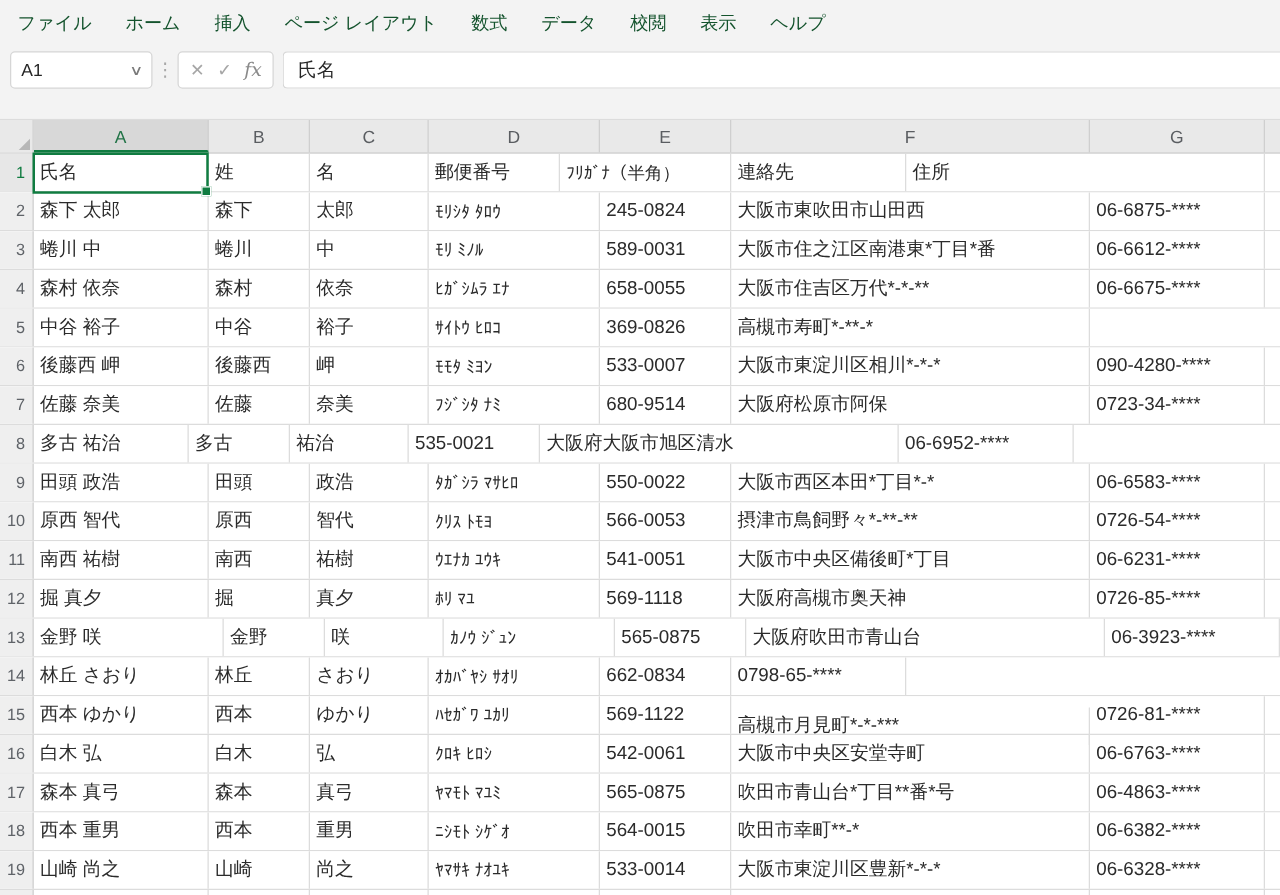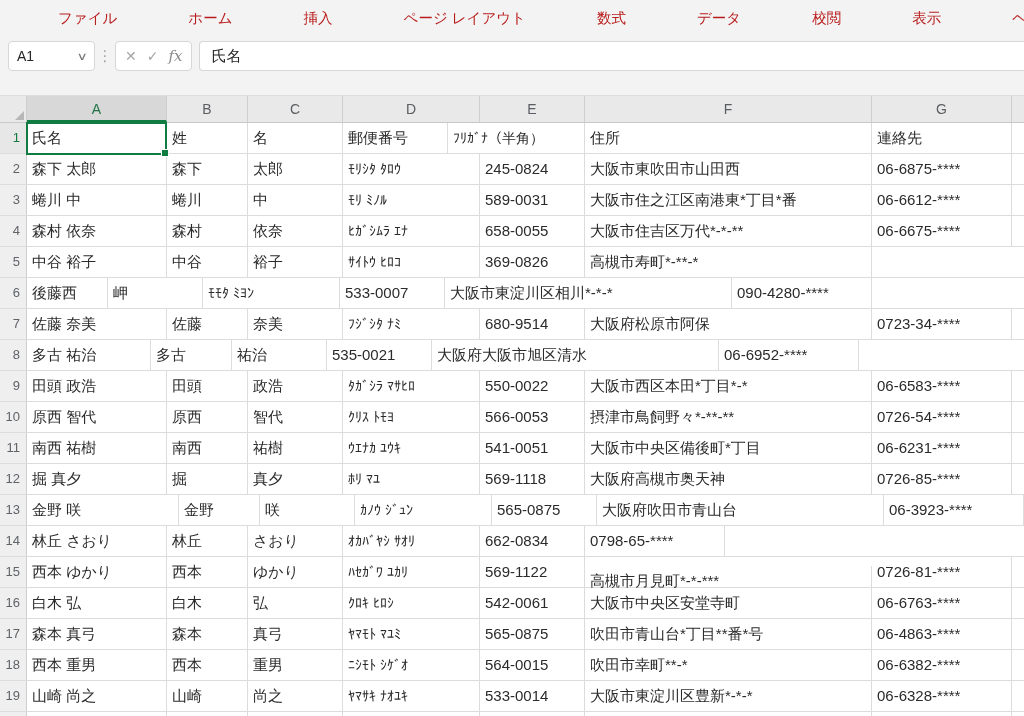--- a/index.html
+++ b/index.html
@@ -2,24 +2,24 @@
 <html><head>
 <meta charset="utf-8">
 <style>
   * { margin:0; padding:0; box-sizing:border-box; }
   html,body { width:1024px; height:716px; overflow:hidden; background:#fff;
     font-family:"Liberation Sans","DejaVu Sans",sans-serif; }
 
   
   .topchrome { background:#f3f3f3; }
   .menubar { height:36px; display:flex; align-items:center; padding-left:14px; gap:27px; }
-  .menubar .mitem { font-size:14.5px; color:#b91c1c; white-space:nowrap; cursor:default;margin-left:44px; }
+  .menubar .mitem { font-size:14.5px; color:#14532d; white-space:nowrap; cursor:default; }
 
   .formula-row { height:40px; display:flex; align-items:center; padding:0 0 0 8px; }
-  .namebox { width:87px; height:30px; background:#fff; border:1px solid #d6d6d6; border-radius:4px;
+  .namebox { width:114px; height:30px; background:#fff; border:1px solid #d6d6d6; border-radius:4px;
     display:flex; align-items:center; justify-content:space-between; padding:0 8px;gap:28px; }
   .namebox .ref { font-size:14px; color:#262626; }
   .namebox .chev { font-size:11px; color:#7a7a7a; transform:scaleX(1.4); }
   .vdots { width:20px; text-align:center; color:#a8a8a8; font-size:15px; letter-spacing:0; }
   .fxgroup { height:30px; background:#fff; border:1px solid #d6d6d6; border-radius:4px;
     display:flex; align-items:center; gap:10px; padding:0 9px; }
   .fxgroup .ic { color:#a6a6a6; font-size:14px; }
   .fxgroup .fx { font-family:"DejaVu Serif","Liberation Serif",serif; font-style:italic;
     color:#8a8a8a; font-size:15px; }
   .fbar { flex:1; height:30px; background:#fff; border:1px solid #d6d6d6; border-radius:4px 0 0 4px;
@@ -94,22 +94,22 @@
       <div class="colh" style="width: 140px;">G</div>
     </div>
   <div>
       <div class="row">
         <div class="rownum rsel">1</div>
         <div class="cell col0 sel" style="width: 140px;">氏名<div class="selbox"></div></div>
         <div class="cell col1" style="width: 81px;">姓</div>
         <div class="cell col2" style="width: 95px;">名</div>
         <div class="cell col4" style="width: 105px;">郵便番号</div>
         <div class="cell col3" style="width: 137px;">ﾌﾘｶﾞﾅ（半角）</div>
+        <div class="cell col6" style="width: 140px;">連絡先</div>
         <div class="cell col5" style="width: 287px;">住所</div>
-        <div class="cell col6" style="width: 140px;">連絡先</div>
       </div>
       <div class="row">
         <div class="rownum">2</div>
         <div class="cell col0" style="width: 140px;">森下 太郎</div>
         <div class="cell col1" style="width: 81px;">森下</div>
         <div class="cell col2" style="width: 95px;">太郎</div>
         <div class="cell col3" style="width: 137px;">ﾓﾘｼﾀ ﾀﾛｳ</div>
         <div class="cell col4" style="width: 105px;">245-0824</div>
         <div class="cell col5" style="width: 287px;">大阪市東吹田市山田西</div>
         <div class="cell col6" style="width: 140px;">06-6875-****</div>
@@ -138,20 +138,21 @@
         <div class="rownum">5</div>
         <div class="cell col0" style="width: 140px;">中谷 裕子</div>
         <div class="cell col1" style="width: 81px;">中谷</div>
         <div class="cell col2" style="width: 95px;">裕子</div>
         <div class="cell col3" style="width: 137px;">ｻｲﾄｳ ﾋﾛｺ</div>
         <div class="cell col4" style="width: 105px;">369-0826</div>
         <div class="cell col5" style="width: 287px;">高槻市寿町*-**-*</div>
       </div>
       <div class="row">
         <div class="rownum">6</div>
+        <div class="cell col0" style="width: 140px;">後藤西 岬</div>
         <div class="cell col1" style="width: 81px;">後藤西</div>
         <div class="cell col2" style="width: 95px;">岬</div>
         <div class="cell col3" style="width: 137px;">ﾓﾓﾀ ﾐﾖﾝ</div>
         <div class="cell col4" style="width: 105px;">533-0007</div>
         <div class="cell col5" style="width: 287px;">大阪市東淀川区相川*-*-*</div>
         <div class="cell col6" style="width: 140px;">090-4280-****</div>
       </div>
       <div class="row">
         <div class="rownum">7</div>
         <div class="cell col0" style="width: 140px;">佐藤 奈美</div>

